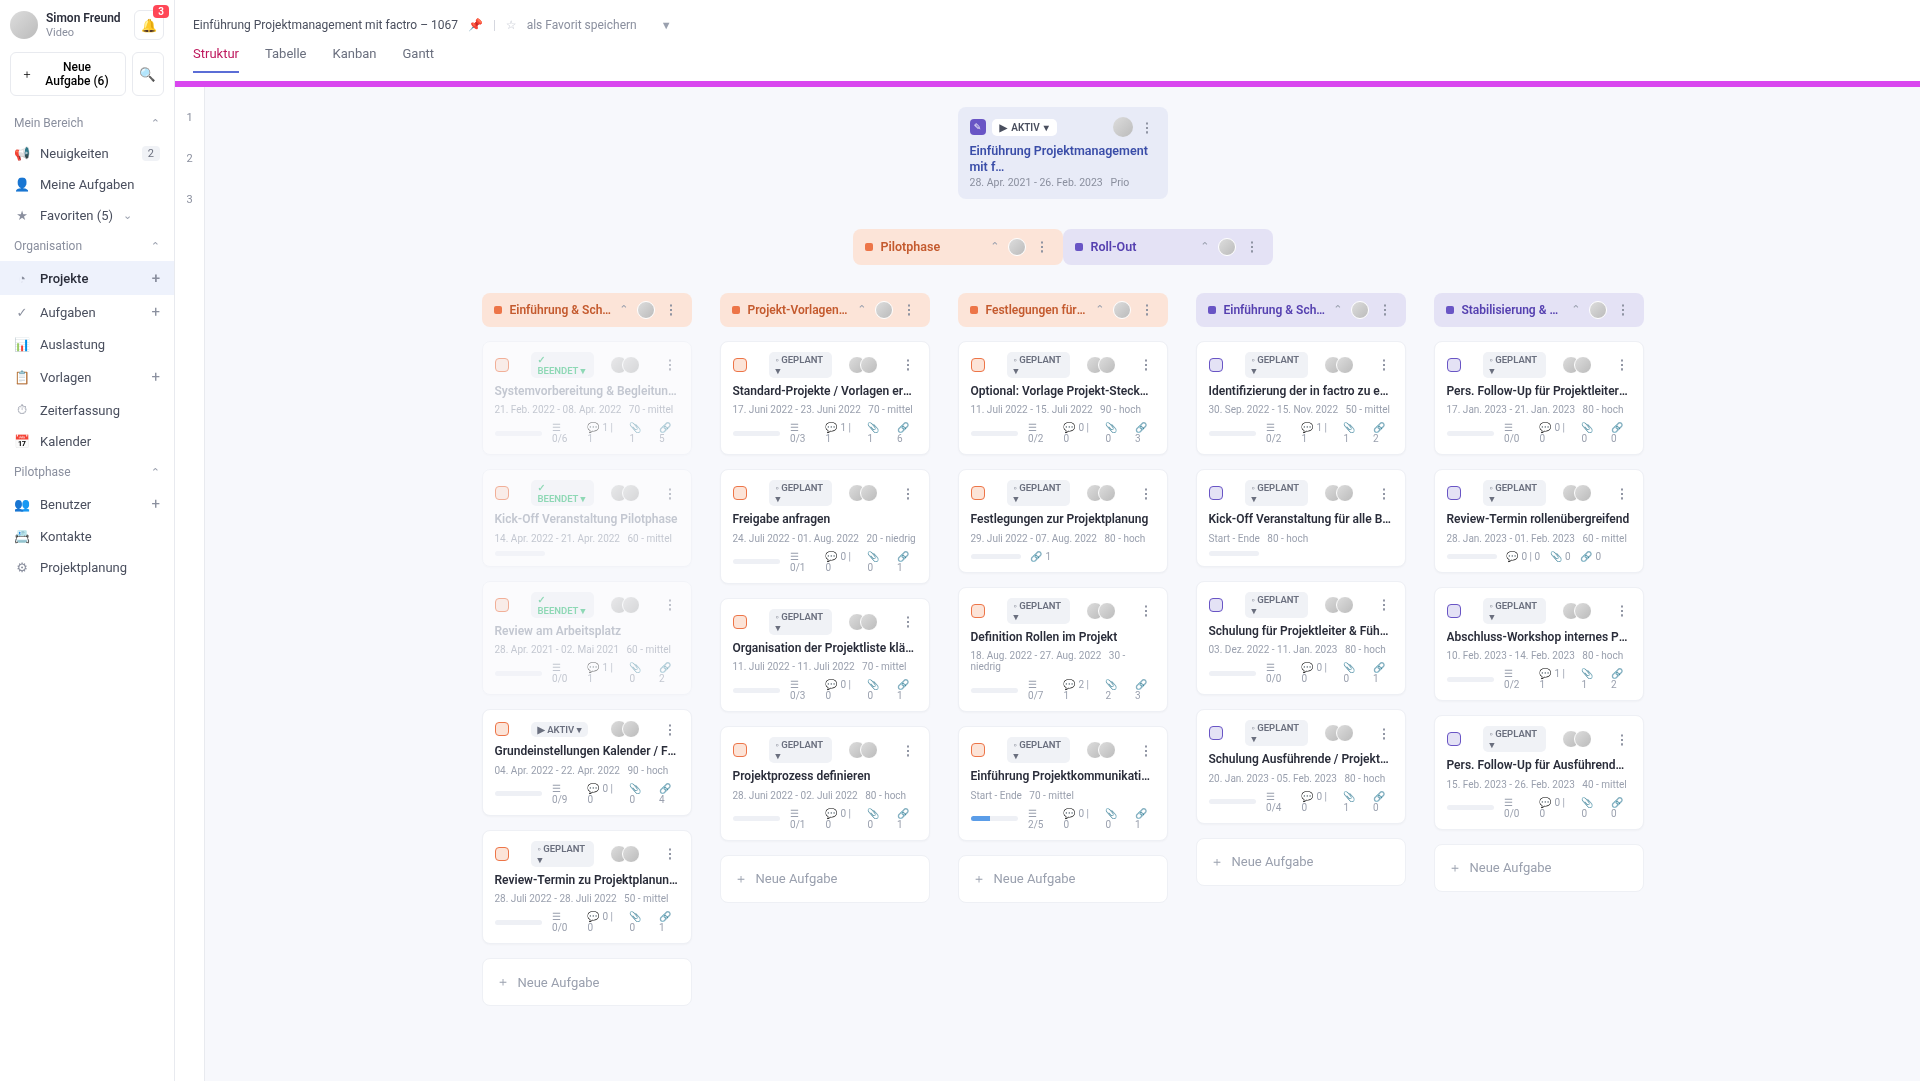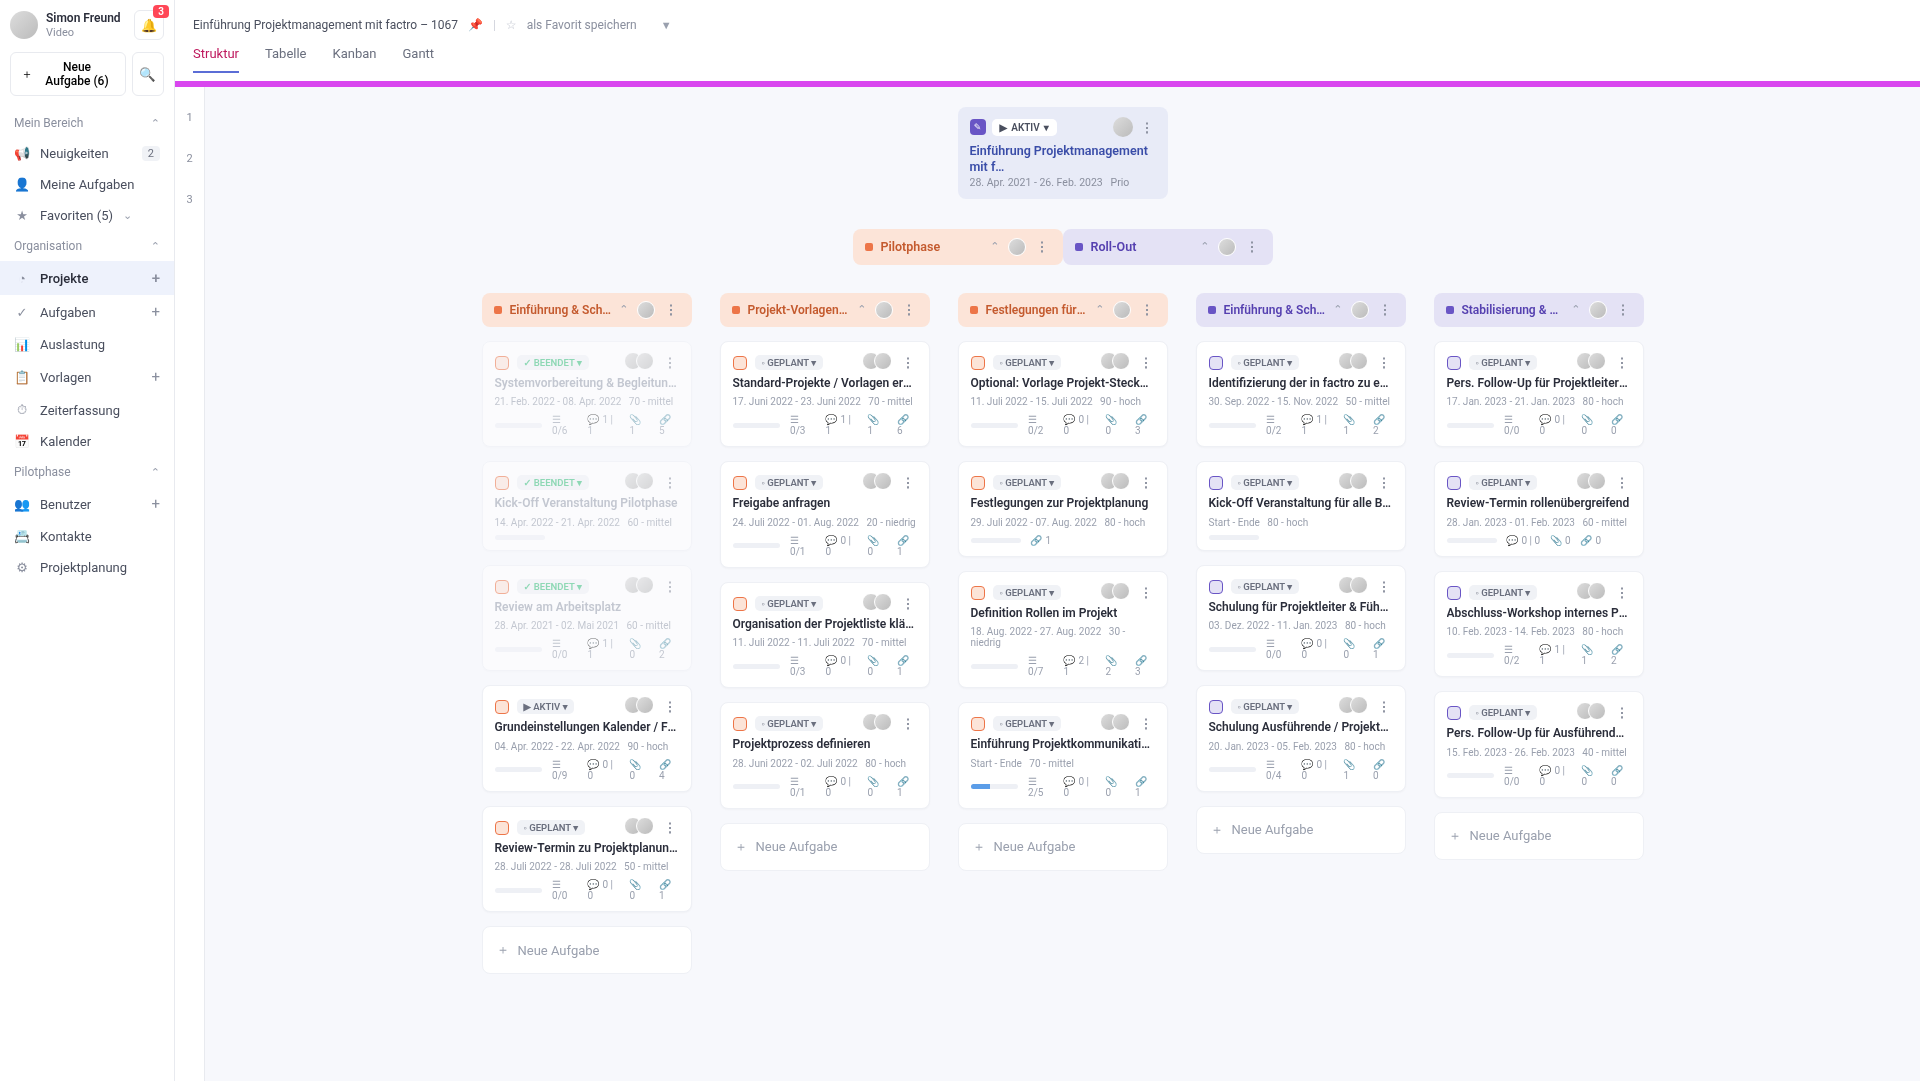--- a/index.html
+++ b/index.html
@@ -56,21 +56,21 @@
 .col-head.orange{background:#fce4d8}
 .col-head.purple{background:#e4e2f5}
 .col-head .dot{width:8px;height:8px;border-radius:2px}
 .col-head.orange .dot{background:#ed7548}
 .col-head.purple .dot{background:#6955c5}
 .col-title{font-size:12px;font-weight:600;flex:1;white-space:nowrap;overflow:hidden;text-overflow:ellipsis}
 .col-head.orange .col-title{color:#c45a2e}
 .col-head.purple .col-title{color:#5540b0}
 .task{background:#fff;border:1px solid #eef0f5;border-radius:8px;padding:10px 12px;box-shadow:0 1px 2px rgba(0,0,0,.03)}
 .task.done{opacity:.55}
-.task-head{display:flex;align-items:flex-end;gap:8px;margin-bottom:6px}
+.task-head{display:flex;align-items:center;gap:22px;margin-bottom:6px}
 .tdot{width:14px;height:14px;border-radius:4px;flex-shrink:0}
 .tdot.orange{background:#fce4d8;border:1px solid #ed7548}
 .tdot.purple{background:#e4e2f5;border:1px solid #6955c5}
 .status-pill{background:#f0f2f6;border-radius:5px;padding:2px 7px;font-size:9.5px;font-weight:600;color:#6a6f7e;display:inline-flex;align-items:center;gap:3px}
 .status-pill.done{color:#3abf7c}
 .task-avatars{margin-left:auto;display:flex}
 .task-avatars .avatar.xs{margin-left:-6px}
 .more-dots{color:#8a8f9e;padding:0 2px;cursor:pointer;font-weight:700}
 .task-title{font-size:12px;font-weight:600;color:#2a2d3a;margin-bottom:5px;line-height:1.3;white-space:nowrap;overflow:hidden;text-overflow:ellipsis}
 .task.done .task-title{color:#9aa0ae}

